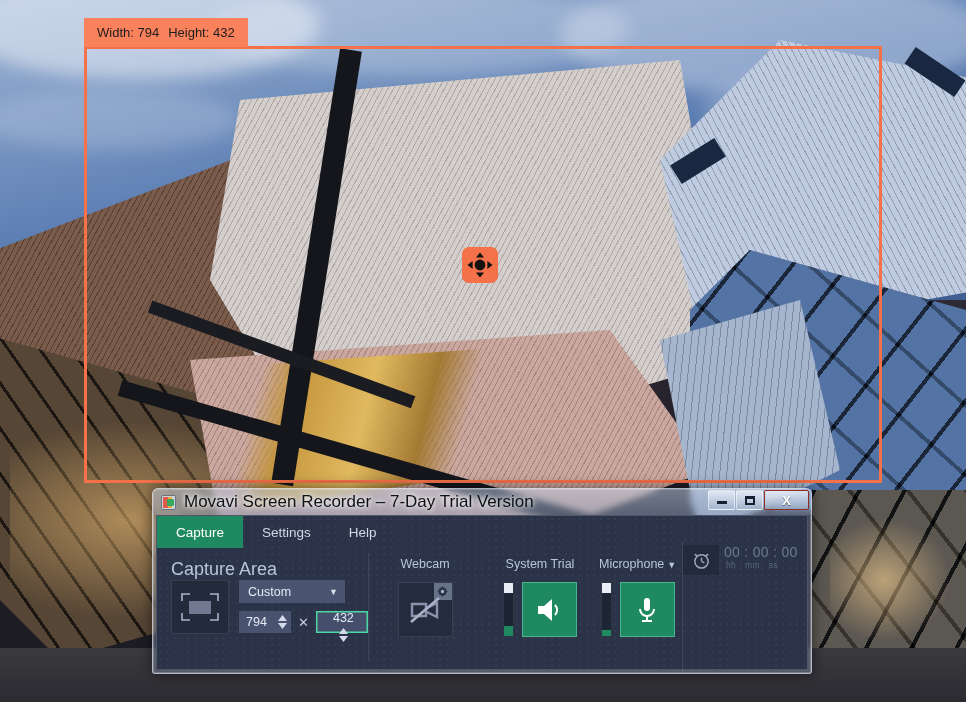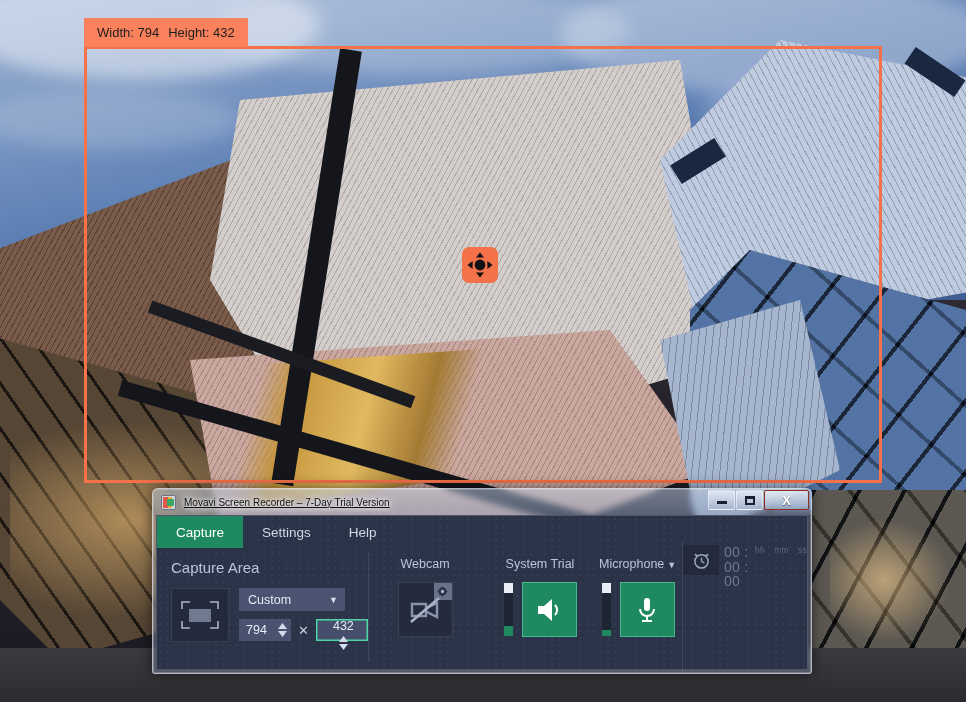--- a/index.html
+++ b/index.html
@@ -76,23 +76,22 @@
   }
   #app-icon {
     width:15px; height:15px; flex:none; margin-right:8px; border-radius:2px;
     background:#cfd6e0; position:relative; overflow:hidden;
     border:1px solid #6b7380;
   }
   #app-icon .k1{position:absolute;left:1px;top:1px;width:5px;height:11px;background:#e2574c;}
   #app-icon .k2{position:absolute;left:6px;top:1px;width:4px;height:11px;background:#f0a43c;}
   #app-icon .k3{position:absolute;left:5px;top:3px;width:7px;height:7px;background:#39a85f;border-radius:1px;}
   #title-text {
-    font-size:10px; color:#0f1216; text-shadow:0 0 4px rgba(255,255,255,.95),0 0 7px rgba(255,255,255,.8);
+    font-size:17px; color:#0f1216; text-shadow:0 0 4px rgba(255,255,255,.95),0 0 7px rgba(255,255,255,.8);
     white-space:nowrap;
-    text-decoration:underline;
   }
   #win-buttons { position:absolute; right:2px; top:1px; display:flex; gap:1px; }
   .winbtn {
     width:27px; height:20px; border:1px solid rgba(255,255,255,.55);
     border-radius:2px; display:flex; align-items:center; justify-content:center;
     background: linear-gradient(180deg, rgba(246,250,255,.72), rgba(168,186,210,.60));
   }
   .winbtn.close {
     width:45px;
     background: linear-gradient(180deg, #f09b8e 0%, #d9headd 0%, #cf5e4b 52%, #b8402c 100%);
@@ -121,21 +120,21 @@
   #content { flex:1; display:flex; }
 
   
   #capture-area-section {
     width:212px; flex:none; padding:14px 0 0 14px; position:relative;
   }
   #capture-area-section::after {
     content:""; position:absolute; right:0; top:8px; bottom:8px; width:1px;
     background:rgba(255,255,255,.10);
   }
-  .section-title { font-size:15px; color:#b9c6da; margin-bottom:12px; }
+  .section-title { font-size:18px; color:#b9c6da; }
 
   #area-row { display:flex; gap:10px; }
   #area-preview {
     width:58px; height:54px; flex:none; background:#222a3c;
     border:1px solid rgba(255,255,255,.10);
     display:flex; align-items:center; justify-content:center;
   }
   #area-controls { display:flex; flex-direction:column; gap:8px; }
   #preset-select {
     width:106px; height:23px; background:#4a5470; border:none;
@@ -194,21 +193,21 @@
 
   
   #record-section {
     width:124px; flex:none; display:flex; flex-direction:column; align-items:center;
     padding-top:0;
   }
   #timer-row { display:flex; align-items:stretch; height:30px; width:124px; }
   #timer-icon {
     width:36px; background:#222a3c; display:flex; align-items:center; justify-content:center;
   }
-  #timer-readout { flex:1; display:flex; flex-direction:row; justify-content:flex-start; padding-left:5px; }
+  #timer-readout { flex:1; display:flex; flex-direction:column; justify-content:flex-start; padding-left:5px; }
   #timer-value { font-size:14px; color:#6c7894; letter-spacing:.3px; line-height:1.05; }
   #timer-units { font-size:8.5px; color:#5d6884; letter-spacing:.3px; display:flex; gap:9px; padding-left:2px; }
   #rec-button {
     width:58px; height:58px; border-radius:50%;
     background: radial-gradient(circle at 36% 28%, #f0705c 0%, #e8523c 55%, #de4630 100%);
     color:#fff; font-size:15px; font-weight:bold; letter-spacing:.4px;
     display:flex; align-items:center; justify-content:center;
     margin-top:13px;
   }
 </style>

